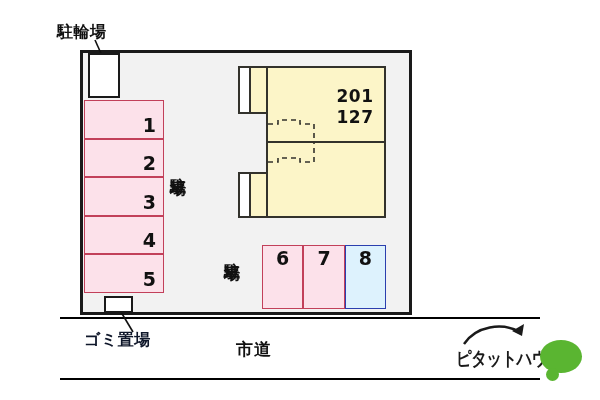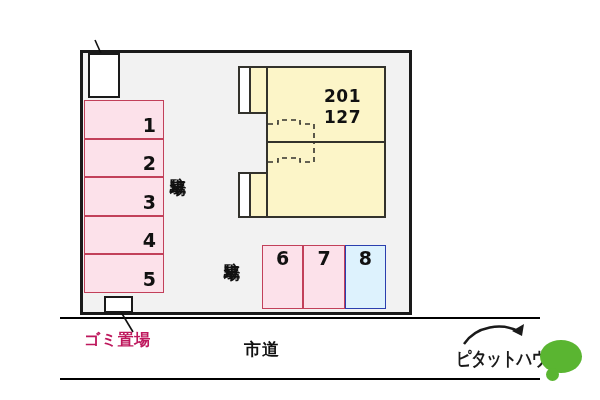--- a/index.html
+++ b/index.html
@@ -34,21 +34,20 @@
     width: 480px;
     height: 0;
     border-top: 2px solid #000000;
   }
   #road-line-top { top: 317px; }
   #road-line-bottom { top: 378px; }
   #road-label {
     left: 236px; top: 338px;
     font-size: 17px; font-weight: bold; color: #111;
     letter-spacing: 1px;
-    margin-left: 8px;
   }
 
   
   .util-box {
     background: #ffffff;
     border: 2px solid #1a1a1a;
     box-sizing: border-box;
   }
   #bike-parking-box { left: 88px; top: 53px; width: 32px; height: 45px; }
   #garbage-box { left: 104px; top: 296px; width: 29px; height: 17px; }
@@ -57,21 +56,21 @@
   .leader { stroke: #111; stroke-width: 1.6; }
   #leader-svg { left: 0; top: 0; width: 600px; height: 400px; pointer-events: none; }
 
   #bike-parking-label {
     left: 57px; top: 22px;
     font-size: 16px; font-weight: bold; color: #111;
     letter-spacing: 0.5px;
   }
   #garbage-label {
     left: 84px; top: 330px;
-    font-size: 16px; font-weight: bold; color: #be185d;
+    font-size: 16px; font-weight: bold; color: #0f172a;
     letter-spacing: 0.5px;
   }
 
   
   .stall {
     box-sizing: border-box;
     border: 1.5px solid #c2405a;
     background: #fce1ea;
   }
   .stall.blue {
@@ -142,20 +141,21 @@
   #unit-divider {
     left: 28px; top: 75px;
     width: 120px; height: 0;
     border-top: 2px solid #33322c;
   }
 
   .unit-label {
     font-size: 17px;
     font-weight: bold;
     color: #111;
+    text-align: center;
     line-height: 1.25;
     letter-spacing: 0.5px;
   }
   #unit-label-upper { left: 86px; top: 20px; width: 62px; }
   #unit-label-lower { left: 86px; top: 107px; width: 62px; }
 
   
   #stairs-svg { left: 0; top: 0; width: 148px; height: 152px; }
   .stair-path {
     fill: none;
@@ -199,20 +199,21 @@
   <div class="abs road-line" id="road-line-top"></div>
   <div class="abs road-line" id="road-line-bottom"></div>
   <div class="abs" id="road-label">市道</div>
 
   <svg class="abs" id="leader-svg">
     <line class="leader" x1="95" y1="40" x2="112" y2="78"></line>
     <line class="leader" x1="118" y1="307" x2="133" y2="332"></line>
   </svg>
 
   <div class="abs util-box" id="bike-parking-box"></div>
+  <div class="abs" id="bike-parking-label">駐輪場</div>
 
   <div class="abs util-box" id="garbage-box"></div>
   <div class="abs" id="garbage-label">ゴミ置場</div>
 
   <div class="abs col-left" id="stall-column-left">
       <div class="stall" style="position: absolute; left: 0px; right: 0px; top: 0%; height: 20%;">
         <span class="stall-num">1</span>
       </div>
       <div class="stall" style="position: absolute; left: 0px; right: 0px; top: 20%; height: 20%;">
         <span class="stall-num">2</span>

